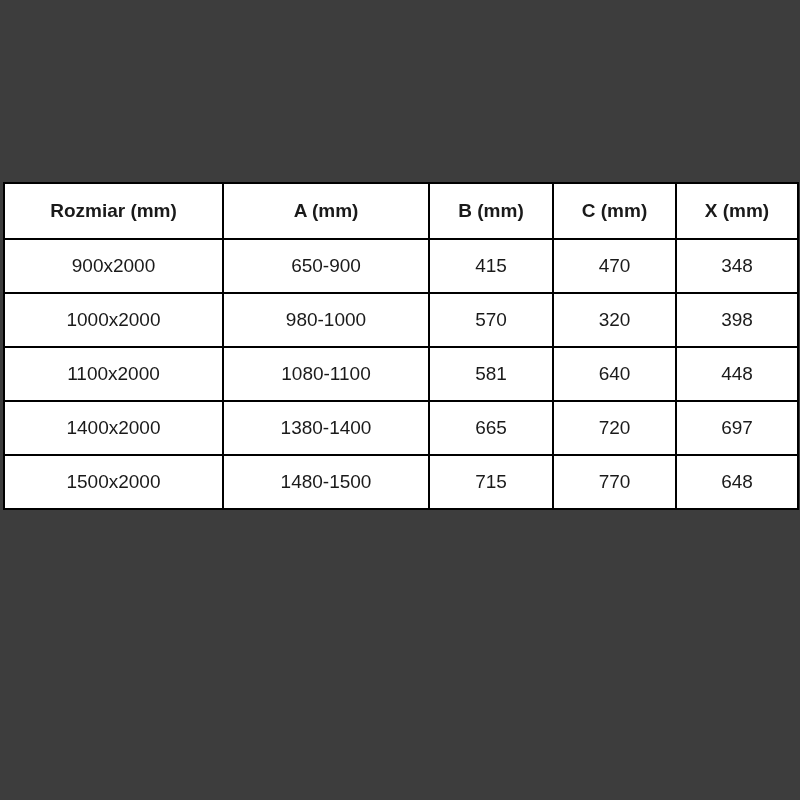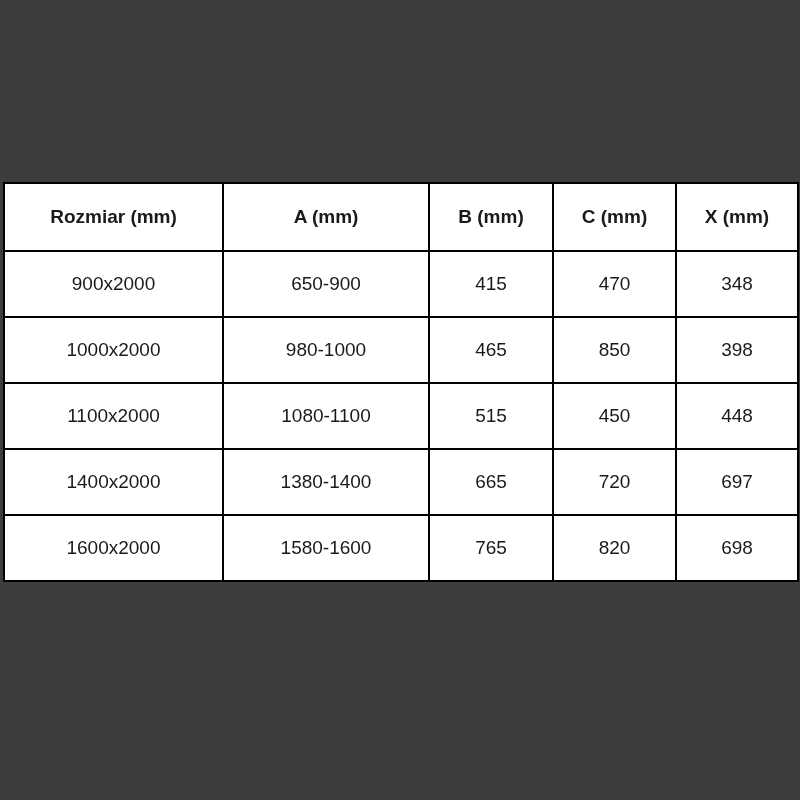--- a/index.html
+++ b/index.html
@@ -25,21 +25,21 @@
     width: 100%;
     background: #ffffff;
     table-layout: fixed;
   }
   table.spec-table td, table.spec-table th {
     border: 2px solid #000000;
     text-align: center;
     vertical-align: middle;
     color: #1a1a1a;
     font-size: 19px;
-    padding: 10px;
+    padding: 4px;
     overflow: hidden;
     white-space: nowrap;
   }
   table.spec-table th {
     font-weight: bold;
     height: 46px;
   }
   table.spec-table td {
     font-weight: normal;
     height: 44px;
@@ -75,40 +75,40 @@
       <tr>
         <td>900x2000</td>
         <td>650-900</td>
         <td>415</td>
         <td>470</td>
         <td>348</td>
       </tr>
       <tr>
         <td>1000x2000</td>
         <td>980-1000</td>
-        <td>465</td>
-        <td>850</td>
+        <td>570</td>
+        <td>320</td>
         <td>398</td>
       </tr>
       <tr>
         <td>1100x2000</td>
         <td>1080-1100</td>
-        <td>515</td>
-        <td>450</td>
+        <td>581</td>
+        <td>640</td>
         <td>448</td>
       </tr>
       <tr>
         <td>1400x2000</td>
         <td>1380-1400</td>
         <td>665</td>
         <td>720</td>
         <td>697</td>
       </tr>
       <tr>
-        <td>1600x2000</td>
-        <td>1580-1600</td>
-        <td>765</td>
-        <td>820</td>
-        <td>698</td>
+        <td>1500x2000</td>
+        <td>1480-1500</td>
+        <td>715</td>
+        <td>770</td>
+        <td>648</td>
       </tr>
     </tbody>
   </table>
 </div>
 
 </body></html>

